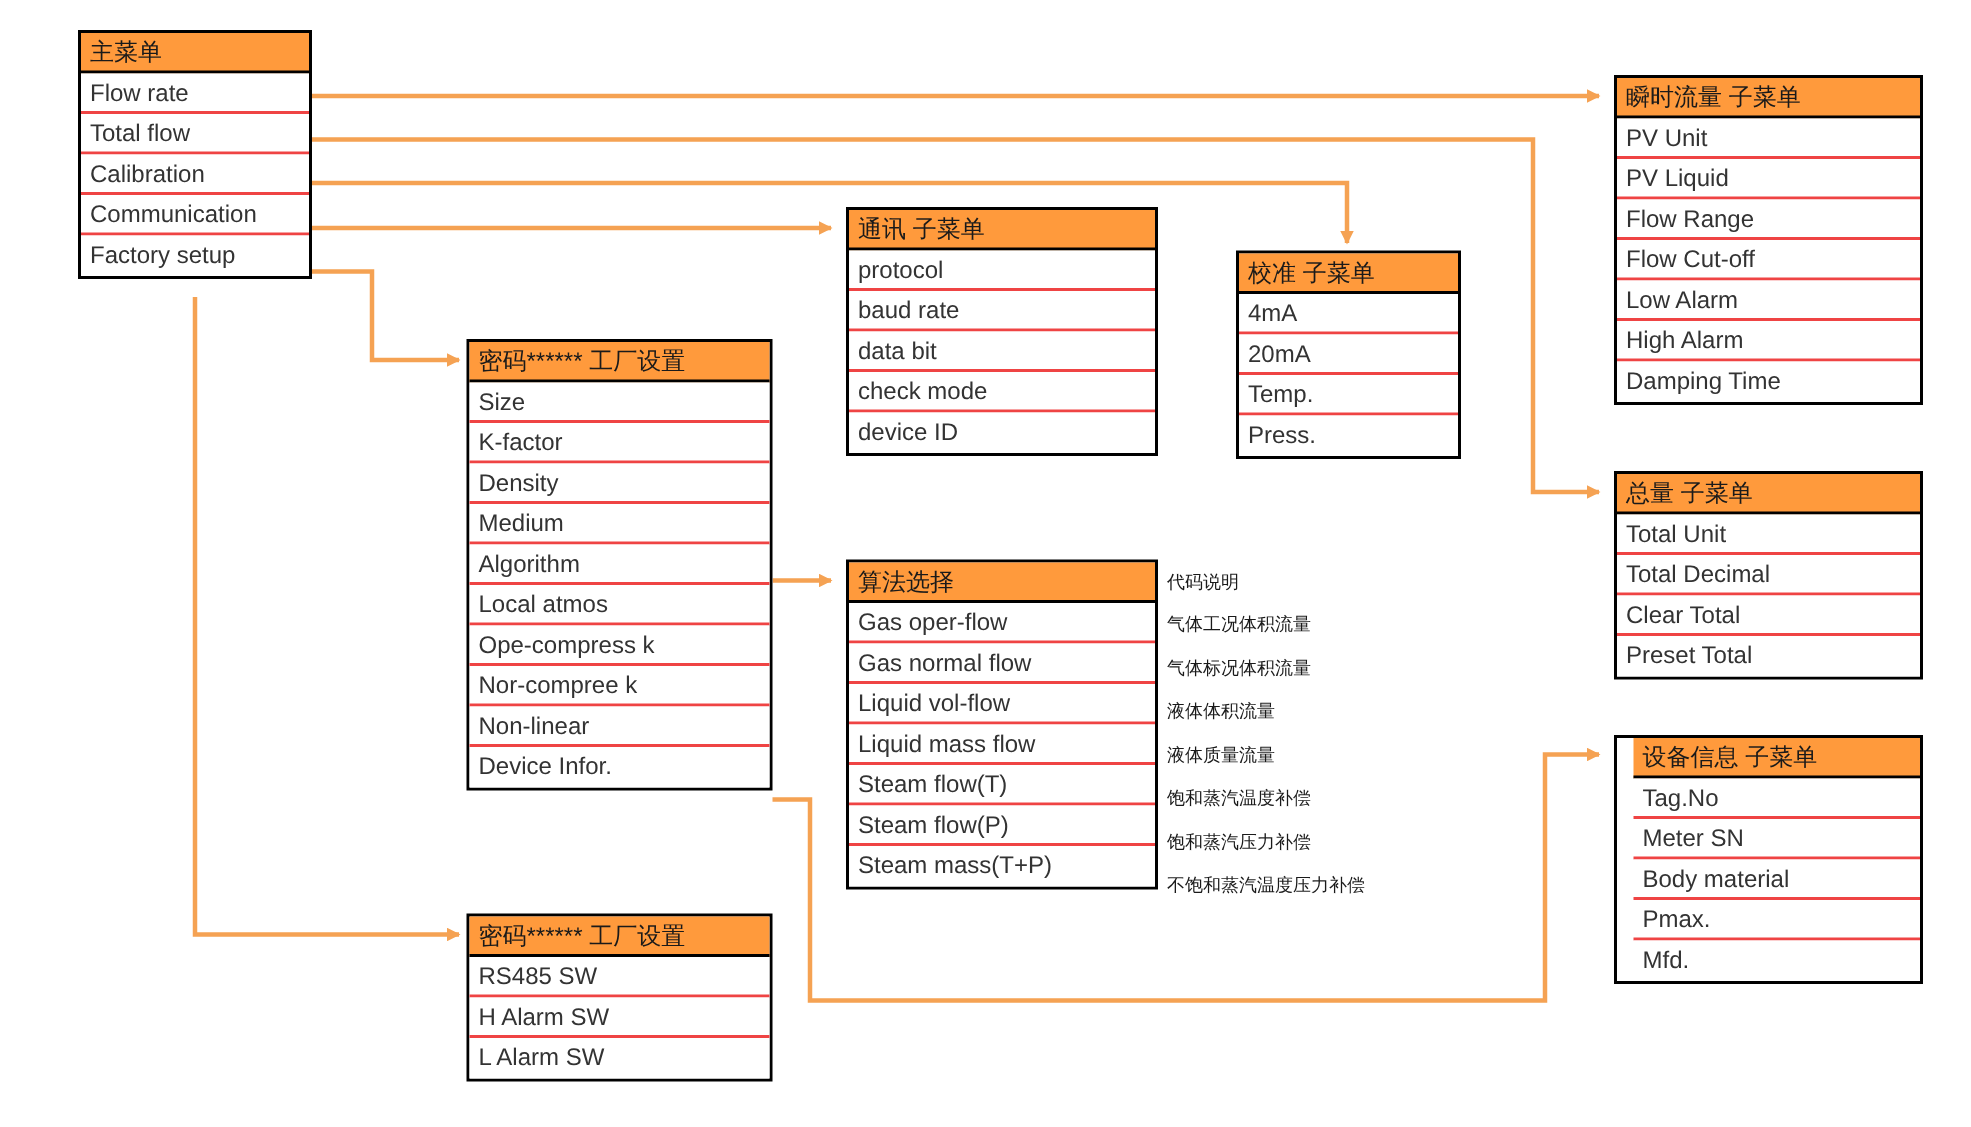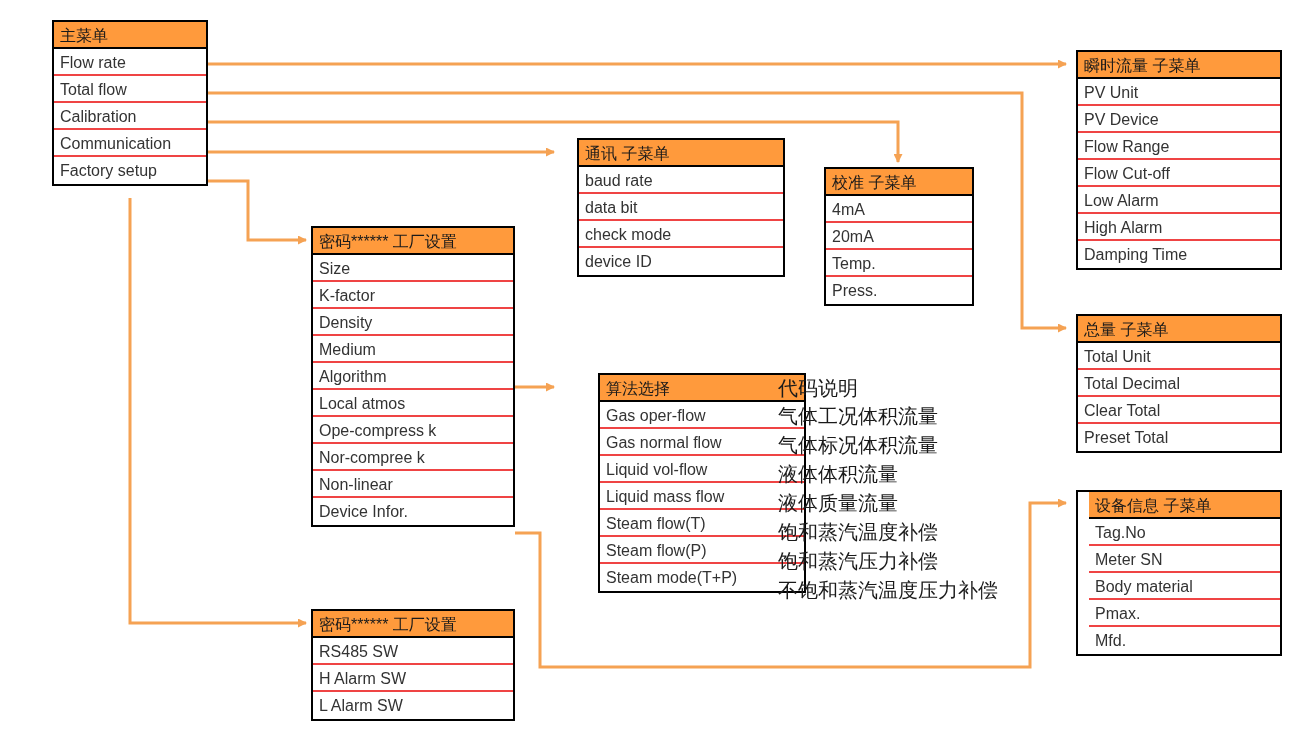--- a/index.html
+++ b/index.html
@@ -41,21 +41,21 @@
     overflow:hidden;
     background:#fff;
   }
   .menu-box .row:last-child{border-bottom:none;}
 
   .notes{
     position:absolute;
     z-index:5;
   }
   .notes .note{
-    font-size:20px;
+    font-size:12px;
     line-height:29px;
     height:29px;
     color:#1a1a1a;
     white-space:nowrap;
   }
   .notes .note.first{line-height:27px;height:27px;}
 </style>
 </head>
 <body>
 
@@ -92,21 +92,21 @@
     <div class="row">Flow rate</div>
     <div class="row">Total flow</div>
     <div class="row">Calibration</div>
     <div class="row">Communication</div>
     <div class="row">Factory setup</div>
   </div>
 
   <div class="menu-box" style="left:1076px;top:50px;width:206px;">
     <div class="hdr">瞬时流量 子菜单</div>
     <div class="row">PV Unit</div>
-    <div class="row">PV Device</div>
+    <div class="row">PV Liquid</div>
     <div class="row">Flow Range</div>
     <div class="row">Flow Cut-off</div>
     <div class="row">Low Alarm</div>
     <div class="row">High Alarm</div>
     <div class="row">Damping Time</div>
   </div>
 
   <div class="menu-box" style="left:1076px;top:314px;width:206px;">
     <div class="hdr">总量 子菜单</div>
     <div class="row">Total Unit</div>
@@ -117,22 +117,23 @@
 
   <div class="menu-box" style="left:1076px;top:490px;width:206px;padding-left:11px;">
     <div class="hdr">设备信息 子菜单</div>
     <div class="row">Tag.No</div>
     <div class="row">Meter SN</div>
     <div class="row">Body material</div>
     <div class="row">Pmax.</div>
     <div class="row">Mfd.</div>
   </div>
 
-  <div class="menu-box" style="left:577px;top:138px;width:208px;">
+  <div class="menu-box" style="left:564px;top:138px;width:208px;">
     <div class="hdr">通讯 子菜单</div>
+    <div class="row">protocol</div>
     <div class="row">baud rate</div>
     <div class="row">data bit</div>
     <div class="row">check mode</div>
     <div class="row">device ID</div>
   </div>
 
   <div class="menu-box" style="left:824px;top:167px;width:150px;">
     <div class="hdr">校准 子菜单</div>
     <div class="row">4mA</div>
     <div class="row">20mA</div>
@@ -154,29 +155,29 @@
     <div class="row">Device Infor.</div>
   </div>
 
   <div class="menu-box" style="left:311px;top:609px;width:204px;">
     <div class="hdr">密码****** 工厂设置</div>
     <div class="row">RS485 SW</div>
     <div class="row">H Alarm SW</div>
     <div class="row">L Alarm SW</div>
   </div>
 
-  <div class="menu-box" style="left:564px;top:373px;width:208px;margin-left:34px;">
+  <div class="menu-box" style="left:564px;top:373px;width:208px;">
     <div class="hdr">算法选择</div>
     <div class="row">Gas oper-flow</div>
     <div class="row">Gas normal flow</div>
     <div class="row">Liquid vol-flow</div>
     <div class="row">Liquid mass flow</div>
     <div class="row">Steam flow(T)</div>
     <div class="row">Steam flow(P)</div>
-    <div class="row">Steam mode(T+P)</div>
+    <div class="row">Steam mass(T+P)</div>
   </div>
 
   <div class="notes" style="left:778px;top:375px;">
     <div class="note first">代码说明</div>
     <div class="note">气体工况体积流量</div>
     <div class="note">气体标况体积流量</div>
     <div class="note">液体体积流量</div>
     <div class="note">液体质量流量</div>
     <div class="note">饱和蒸汽温度补偿</div>
     <div class="note">饱和蒸汽压力补偿</div>

